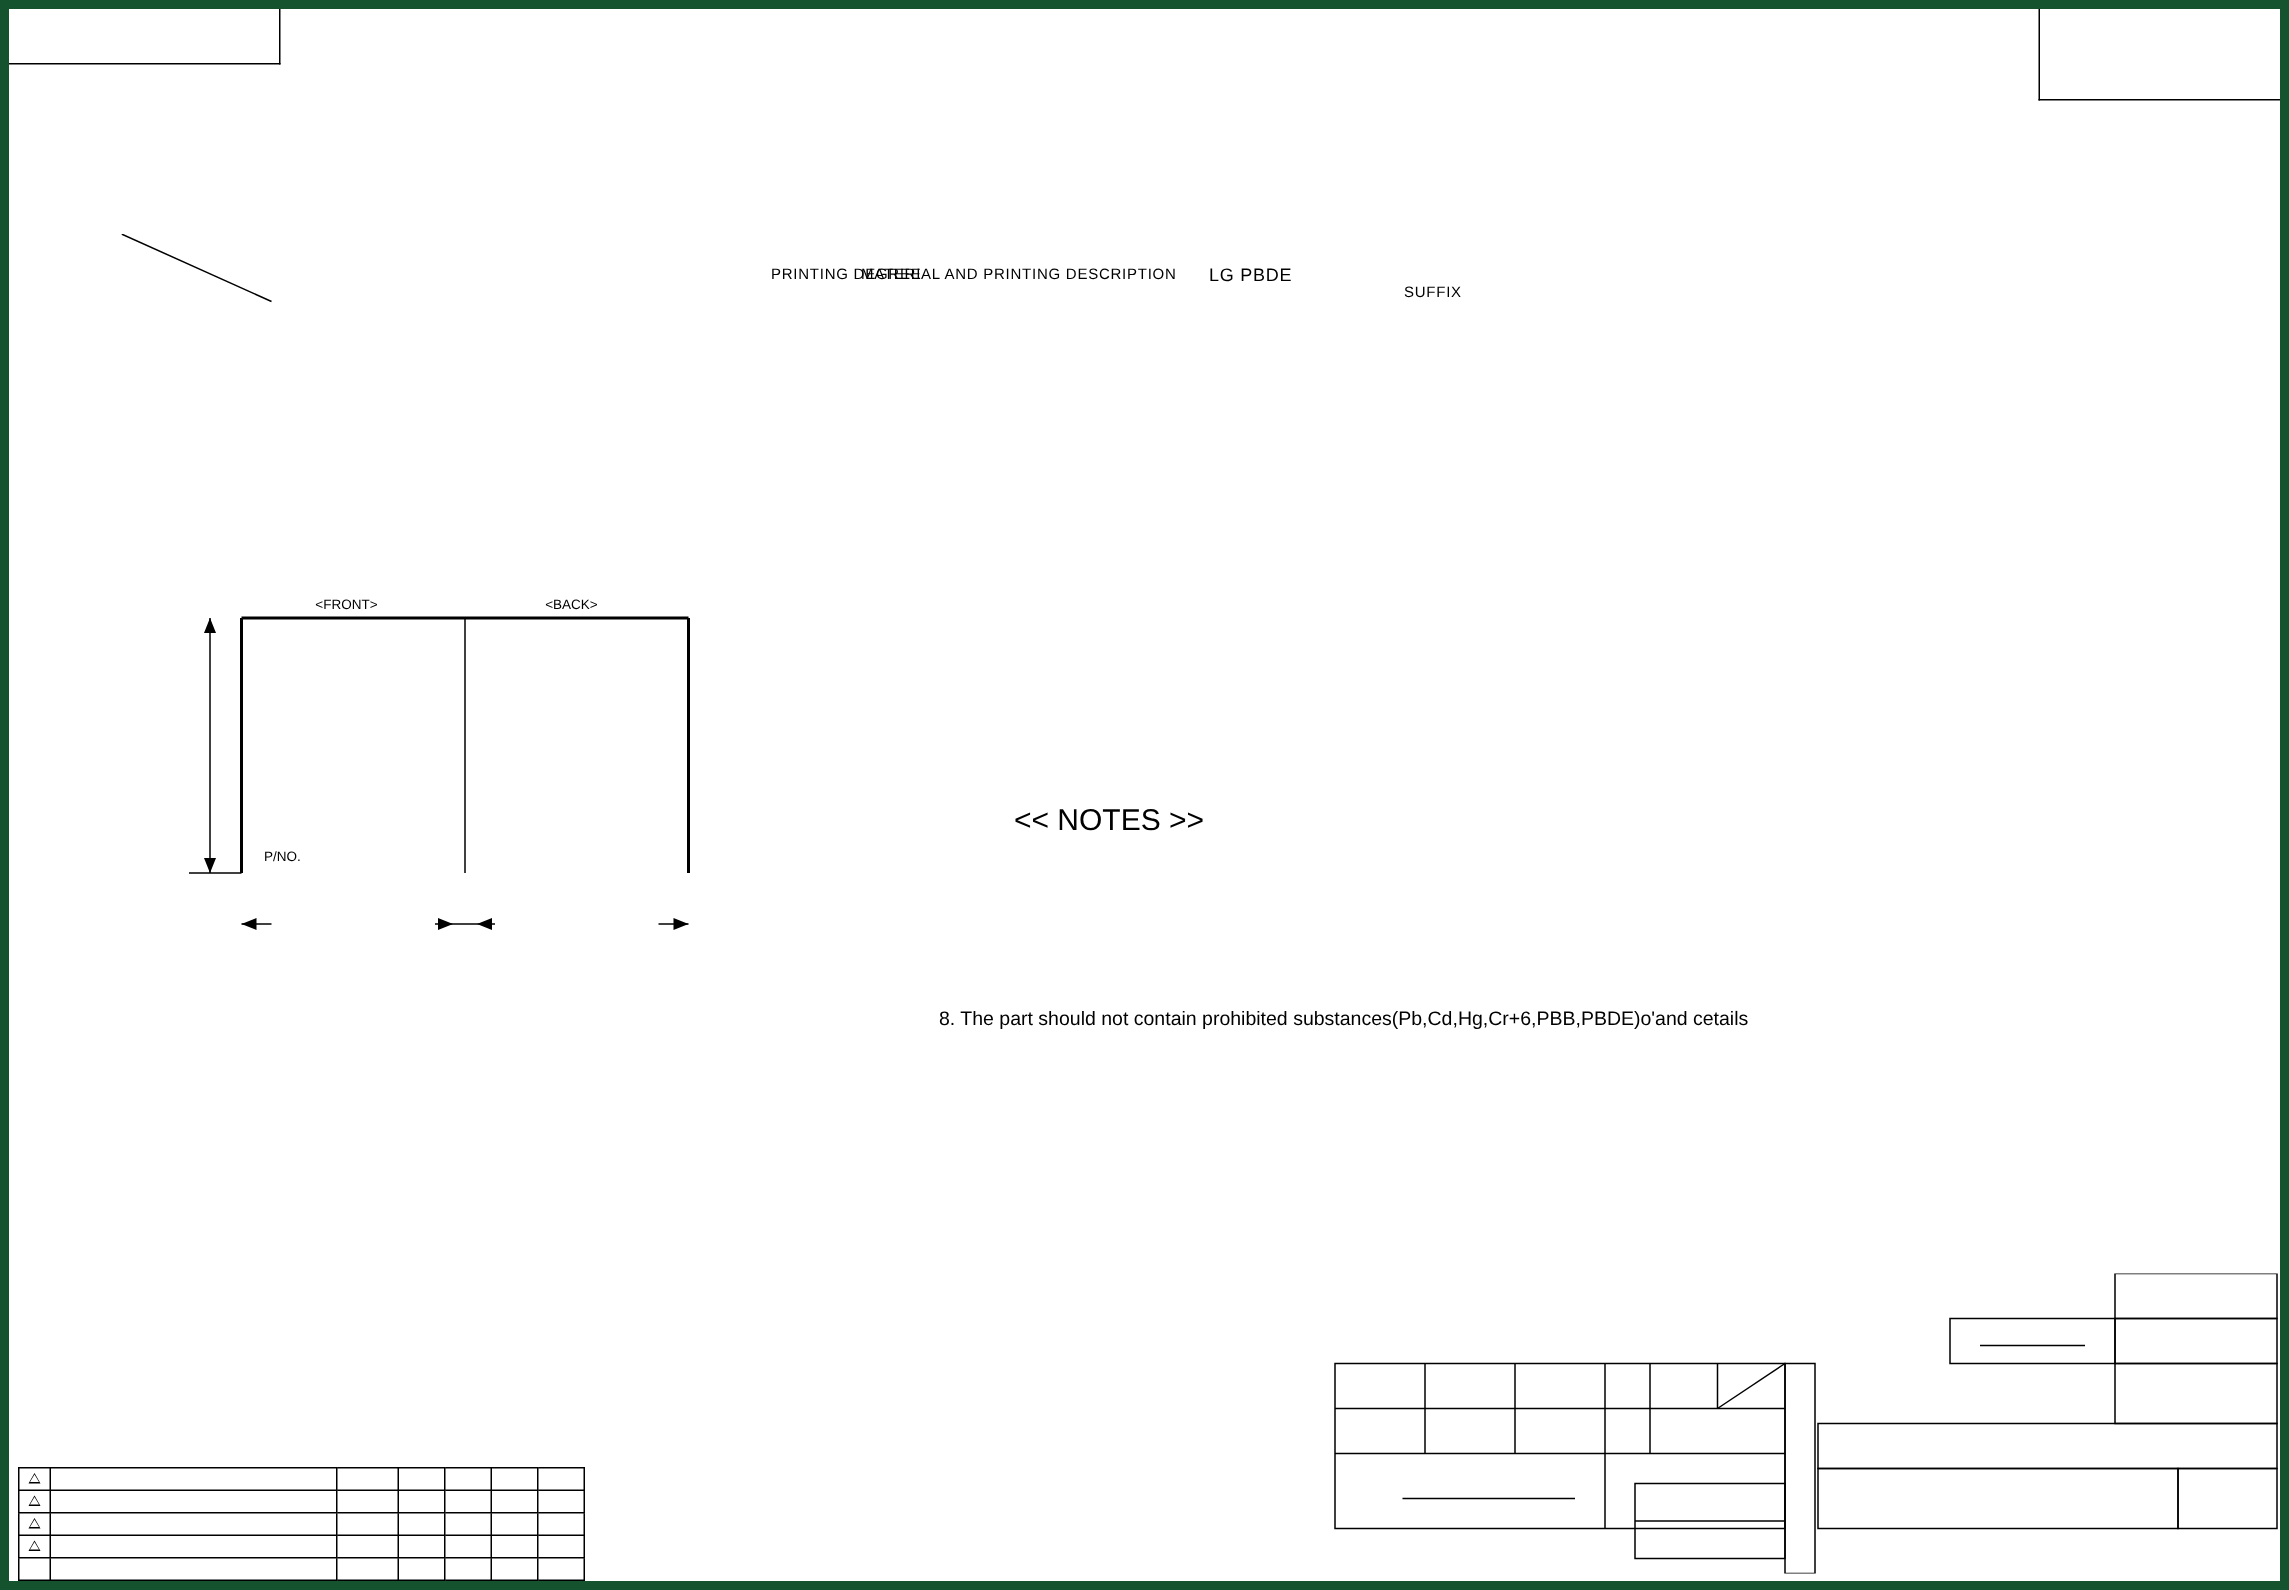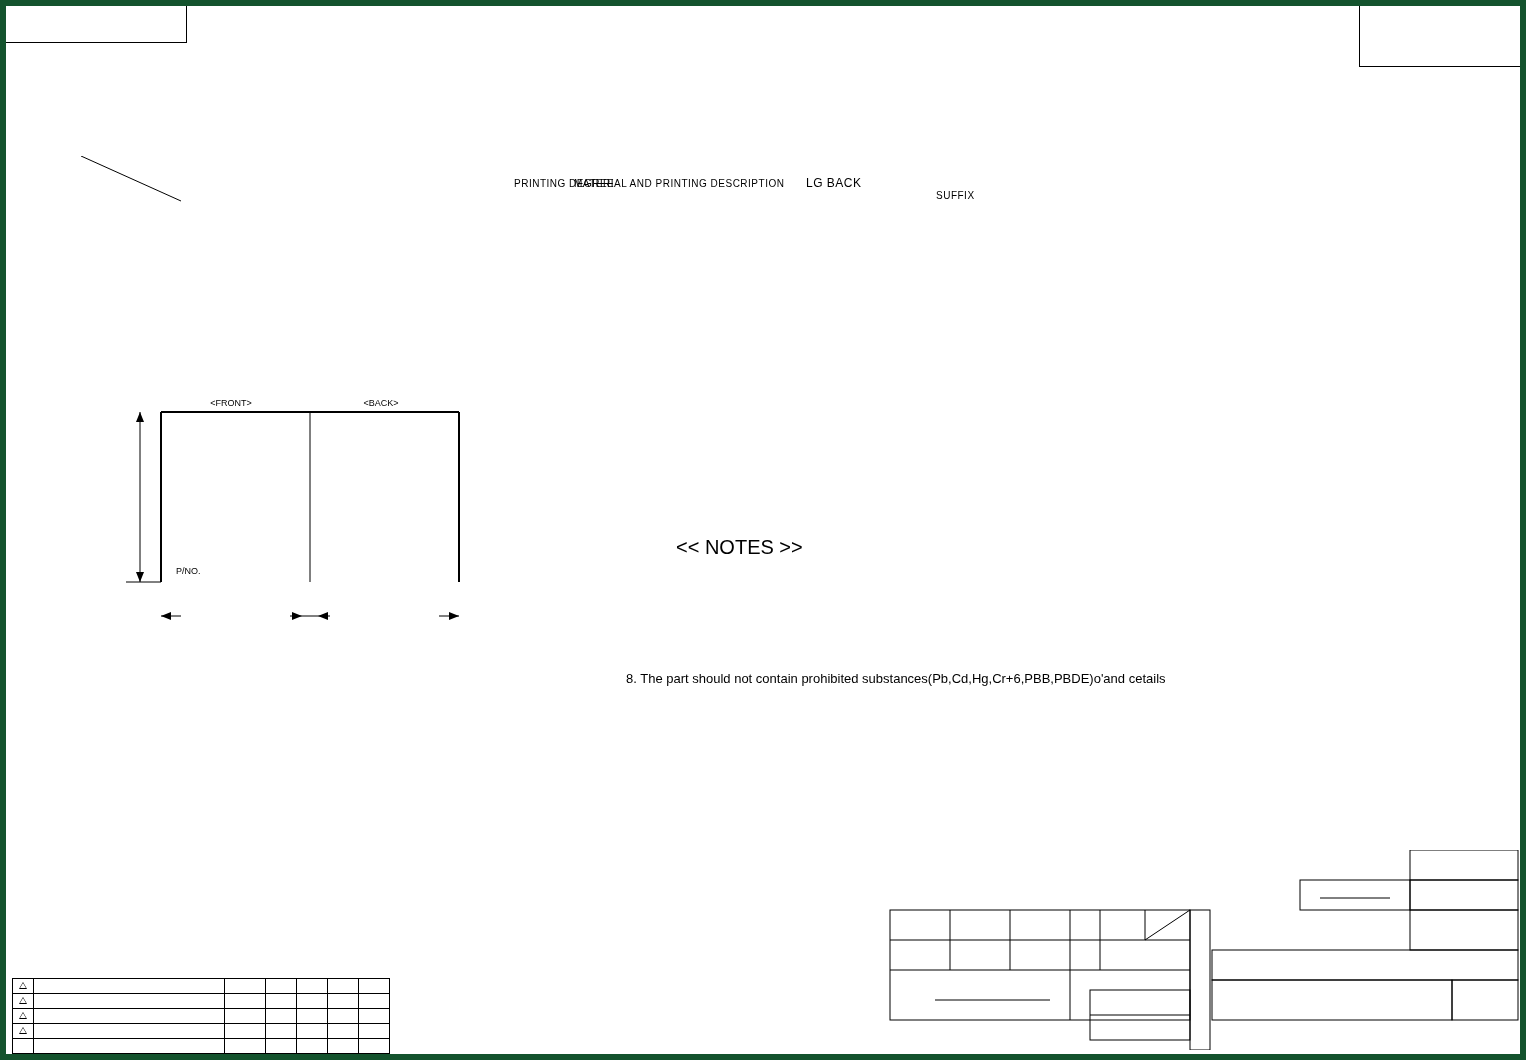--- a/index.html
+++ b/index.html
@@ -108,21 +108,21 @@
 
   <div class="small-box-tl"></div>
   <div class="small-box-tr"></div>
 
   <svg style="position:absolute;left:75px;top:150px;" width="110" height="60">
     <line x1="0" y1="0" x2="100" y2="45" stroke="#000" stroke-width="1"></line>
   </svg>
 
   <div class="header-label" style="left:508px;top:172px;">PRINTING DEGREE</div>
   <div class="header-label" style="left:568px;top:172px;">MATERIAL AND PRINTING DESCRIPTION</div>
-  <div class="header-label" style="left:800px;top:170px;font-size:12px;">LG BACK</div>
+  <div class="header-label" style="left:800px;top:170px;font-size:12px;">LG PBDE</div>
   <div class="header-label" style="left:930px;top:172px;margin-top:12px;">SUFFIX</div>
 
   <svg class="front-back-svg" width="360" height="240">
 
     <text x="105" y="10" font-size="9" text-anchor="middle">&lt;FRONT&gt;</text>
     <text x="255" y="10" font-size="9" text-anchor="middle">&lt;BACK&gt;</text>
 
     <line x1="35" y1="16" x2="333" y2="16" stroke="#000" stroke-width="2"></line>
 
     <line x1="35" y1="16" x2="35" y2="186" stroke="#000" stroke-width="2"></line>

